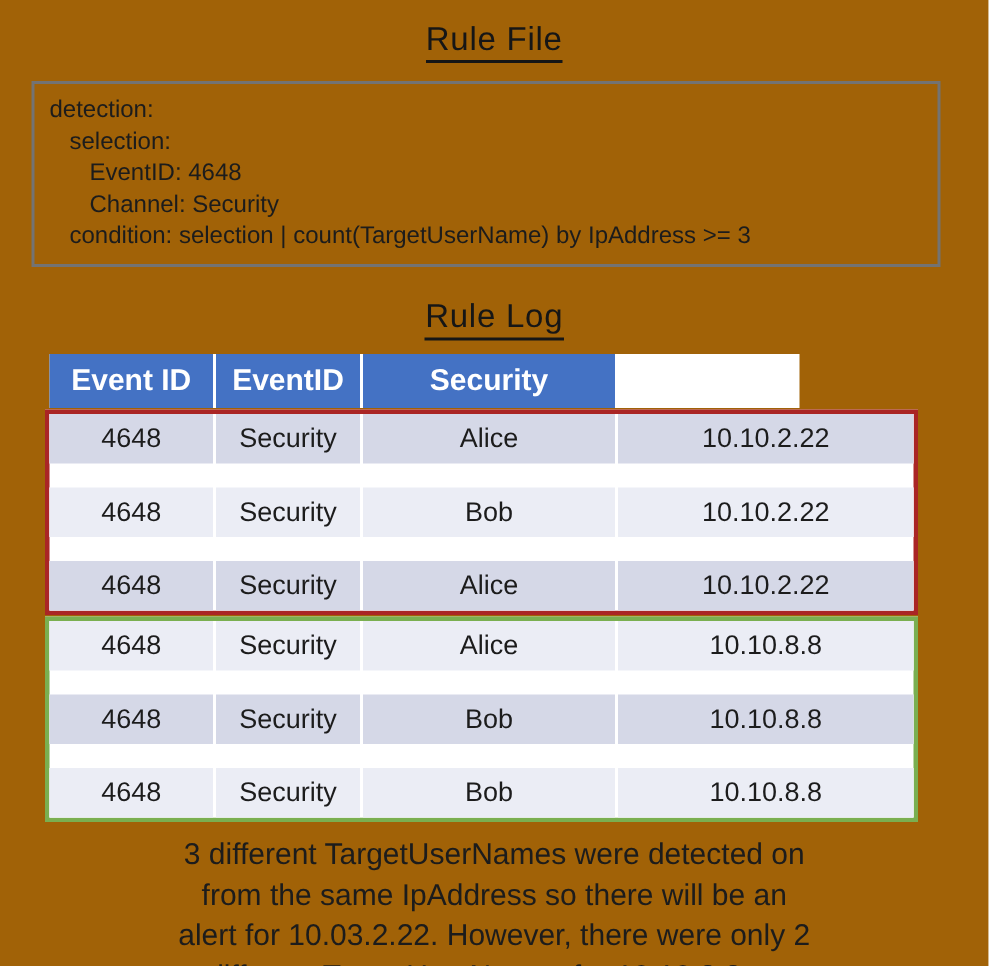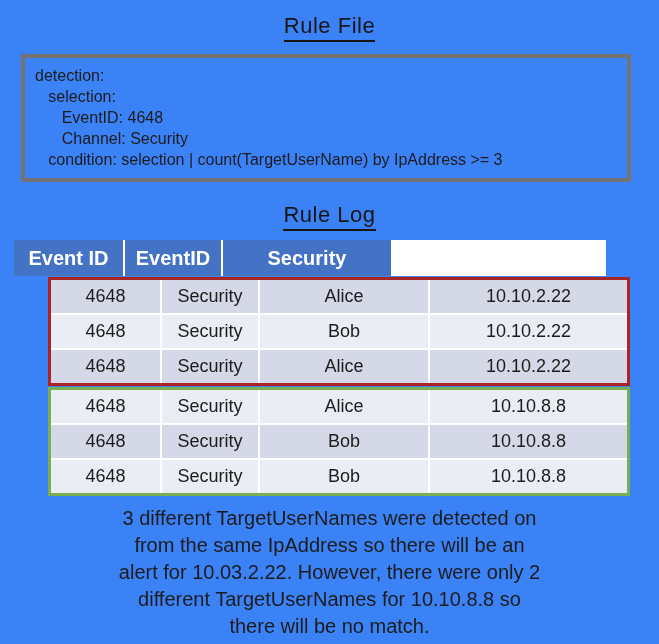--- a/index.html
+++ b/index.html
@@ -6,21 +6,21 @@
     margin: 0;
     padding: 0;
     background: #ffffff;
     font-family: "Liberation Sans", sans-serif;
     color: #161616;
   }
   .page {
     position: relative;
     width: 659px;
     height: 644px;
-    background: #3b82f6;
+    background: #a16207;
     overflow: hidden;
   }
   .section-title {
     text-align: center;
     font-size: 22px;
     letter-spacing: 0.5px;
     margin: 0;
     font-weight: normal;
   }
   .section-title .underlined {
@@ -28,59 +28,59 @@
     border-bottom: 2px solid #161616;
     padding-bottom: 1px;
   }
   .title-rule-file { padding-top: 13px; }
   .title-event-log { padding-top: 20px; }
 
   .rule-box {
     margin-left: 21px;
     margin-top: 12px;
     width: 582px;
-    border: 4px solid #737373;
+    border: 2px solid #737373;
     padding: 7px 10px 8px 10px;
     font-size: 16px;
     line-height: 21px;
     white-space: pre-wrap;
     color: #1c1c1c;
   }
 
   .table-area {
     margin-top: 9px;
   }
   .grid-row {
     display: grid;
     grid-template-columns: 109px 96px 168px 197px;
     column-gap: 2px;
     background: #ffffff;
   }
   .header-row {
-    margin-left: 14px;
-    width: 592px;
+    margin-left: 33px;
+    width: 500px;
   }
   .header-cell {
     background: var(--header-bg, #4472C4);
     color: #ffffff;
     font-weight: bold;
     font-size: 20px;
     height: 36px;
     display: flex;
     align-items: center;
     justify-content: center;
     white-space: nowrap;
   }
   .row-group {
-    margin-left: 48px;
+    margin-left: 30px;
     width: 576px;
     border: 3px solid #000;
     margin-top: 1px;
     display: grid;
-    row-gap: 2px;
+    row-gap: 16px;
     background: #ffffff;
     text-align: center;
   }
   .row-group.match   { border-color: var(--match-border, #AA2525); }
   .row-group.nomatch { border-color: var(--no-match-border, #7AAF50); }
   .data-cell {
     height: 33px;
     display: flex;
     align-items: center;
     justify-content: center;

